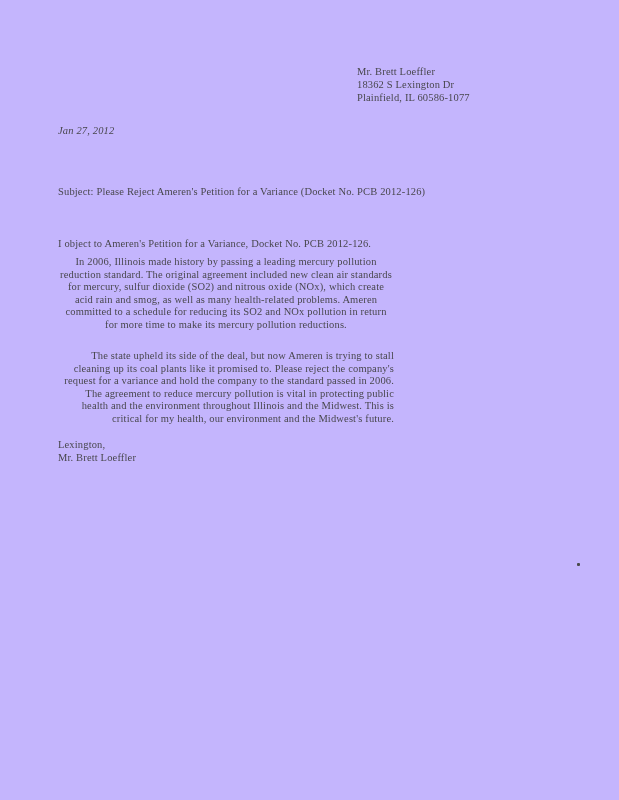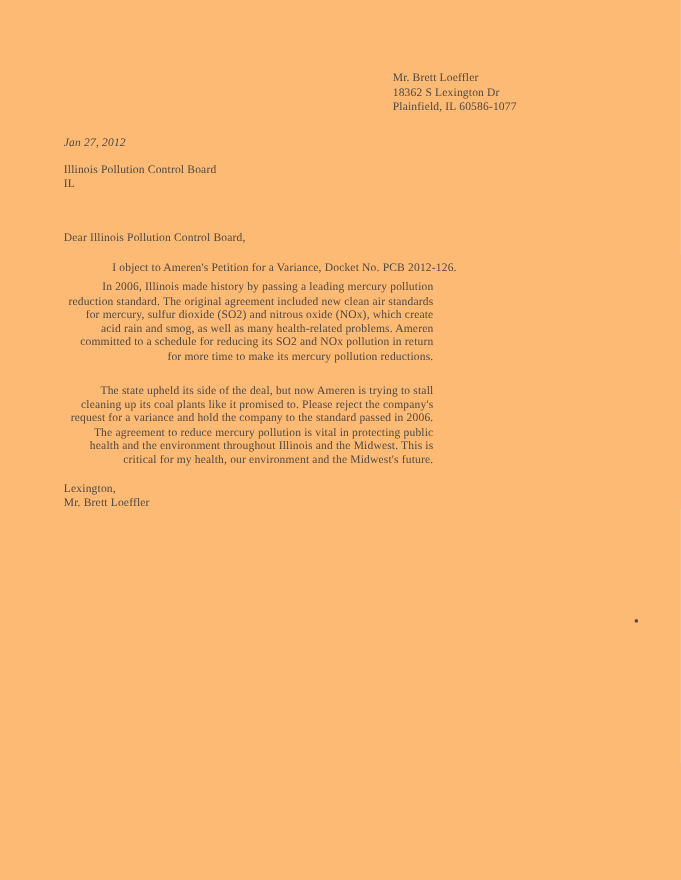--- a/index.html
+++ b/index.html
@@ -4,21 +4,21 @@
 <style>
   html, body {
     margin: 0;
     padding: 0;
     background: #ffffff;
   }
   .page {
     position: relative;
     width: 619px;
     height: 800px;
-    background: #fdba74;
+    background: #c4b5fd;
     overflow: hidden;
     font-family: "Liberation Serif", "DejaVu Serif", serif;
     color: #3d3d3d;
   }
   
   .scan-text {
     filter: blur(0.3px);
     letter-spacing: 0.15px;
     opacity: 0.92;
   }
@@ -63,30 +63,29 @@
     line-height: 13px;
     white-space: nowrap;
   }
   .intro {
     position: absolute;
     left: 58px;
     top: 237px;
     font-size: 10.5px;
     line-height: 13px;
     white-space: nowrap;
-    margin-left: 44px;
   }
   .para1 {
     position: absolute;
     left: 58px;
     top: 256px;
     width: 336px;
     font-size: 10.5px;
     line-height: 12.6px;
-    text-align: right;
+    text-align: center;
     font-family: Liberation Serif, serif;
   }
   .para2 {
     position: absolute;
     left: 58px;
     top: 350px;
     width: 336px;
     font-size: 10.5px;
     line-height: 12.6px;
     text-align: right;
@@ -124,27 +123,23 @@
 <div class="page">
 
   <div class="sender scan-text">
     <div>Mr. Brett Loeffler</div>
     <div>18362 S Lexington Dr</div>
     <div>Plainfield, IL 60586-1077</div>
   </div>
 
   <div class="date scan-text">Jan 27, 2012</div>
 
-  <div class="recipient scan-text">
-    <div>Illinois Pollution Control Board</div>
-    <div>IL</div>
-  </div>
 
+  <div class="subject scan-text">Subject: Please Reject Ameren's Petition for a Variance (Docket No. PCB 2012-126)</div>
 
-  <div class="salutation scan-text">Dear Illinois Pollution Control Board,</div>
 
   <div class="intro scan-text">I object to Ameren's Petition for a Variance, Docket No. PCB 2012-126.</div>
 
   <div class="para1 scan-text">In 2006, Illinois made history by passing a leading mercury pollution reduction standard. The original agreement included new clean air standards for mercury, sulfur dioxide (SO2) and nitrous oxide (NOx), which create acid rain and smog, as well as many health-related problems. Ameren committed to a schedule for reducing its SO2 and NOx pollution in return for more time to make its mercury pollution reductions.</div>
 
   <div class="para2 scan-text">The state upheld its side of the deal, but now Ameren is trying to stall cleaning up its coal plants like it promised to. Please reject the company's request for a variance and hold the company to the standard passed in 2006. The agreement to reduce mercury pollution is vital in protecting public health and the environment throughout Illinois and the Midwest. This is critical for my health, our environment and the Midwest's future.</div>
 
   <div class="closing scan-text">Lexington,</div>
 
   <div class="signature scan-text">Mr. Brett Loeffler</div>

